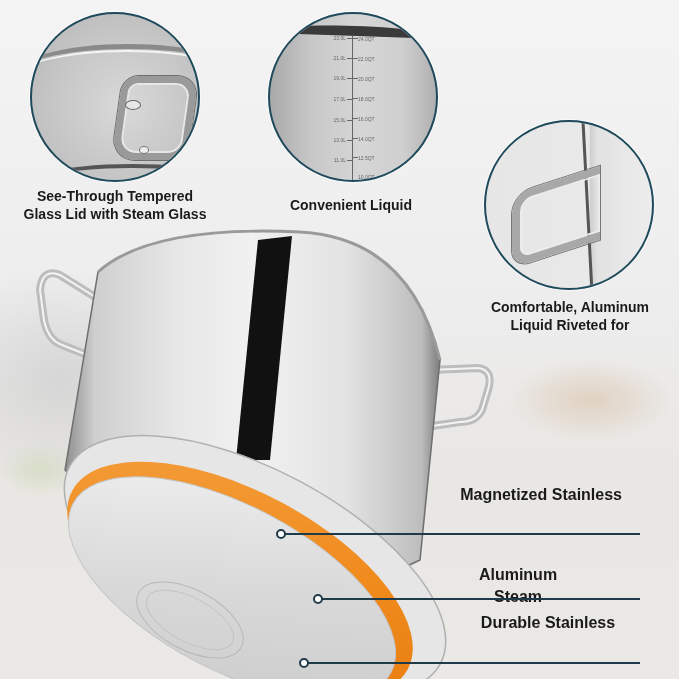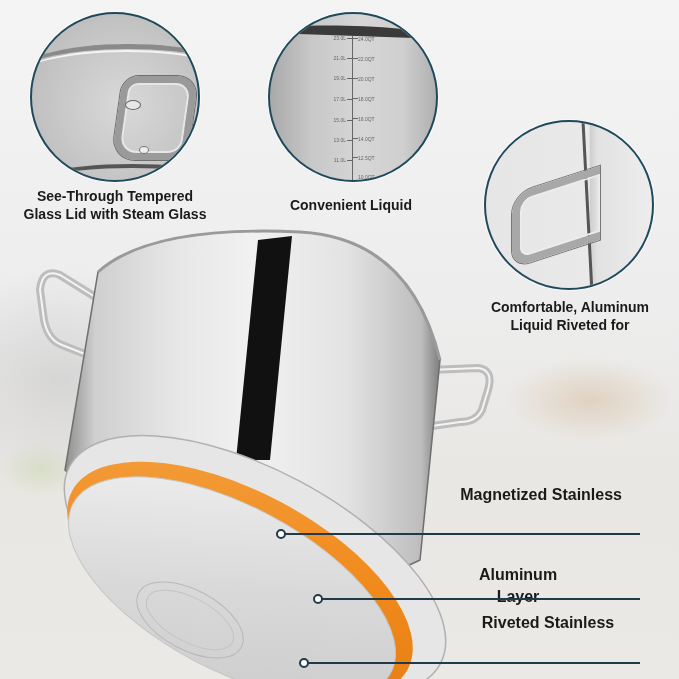--- a/index.html
+++ b/index.html
@@ -175,24 +175,24 @@
   </svg>
 
   <div class="layer-label" style="left:422px; top:484px; width:200px;text-align:right;">
     <div>Magnetized Stainless</div>
   </div>
   <div class="leader" style="left:284px; top:533px; width:356px;"></div>
   <div class="dot" style="left:276px; top:529px;"></div>
 
   <div class="layer-label" style="left:433px; top:548px; width:170px;margin-top:16px;">
     <div>Aluminum</div>
-    <div>Layer</div>
+    <div>Steam</div>
   </div>
   <div class="leader" style="left:320px; top:598px; width:320px;"></div>
   <div class="dot" style="left:313px; top:594px;"></div>
 
   <div class="layer-label" style="left:458px; top:612px; width:180px;">
-    <div>Riveted Stainless</div>
+    <div>Durable Stainless</div>
   </div>
   <div class="leader" style="left:308px; top:662px; width:332px;"></div>
   <div class="dot" style="left:299px; top:658px;"></div>
 
 </div>
 
 </body></html>

